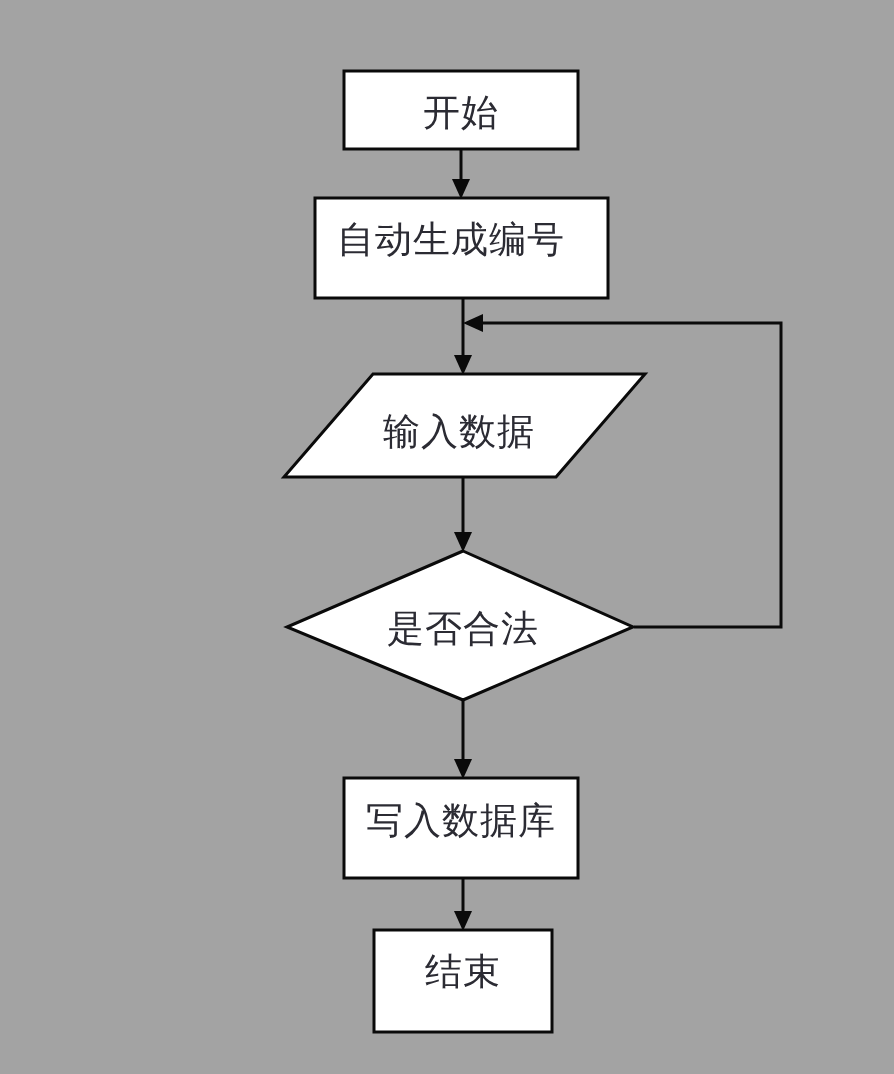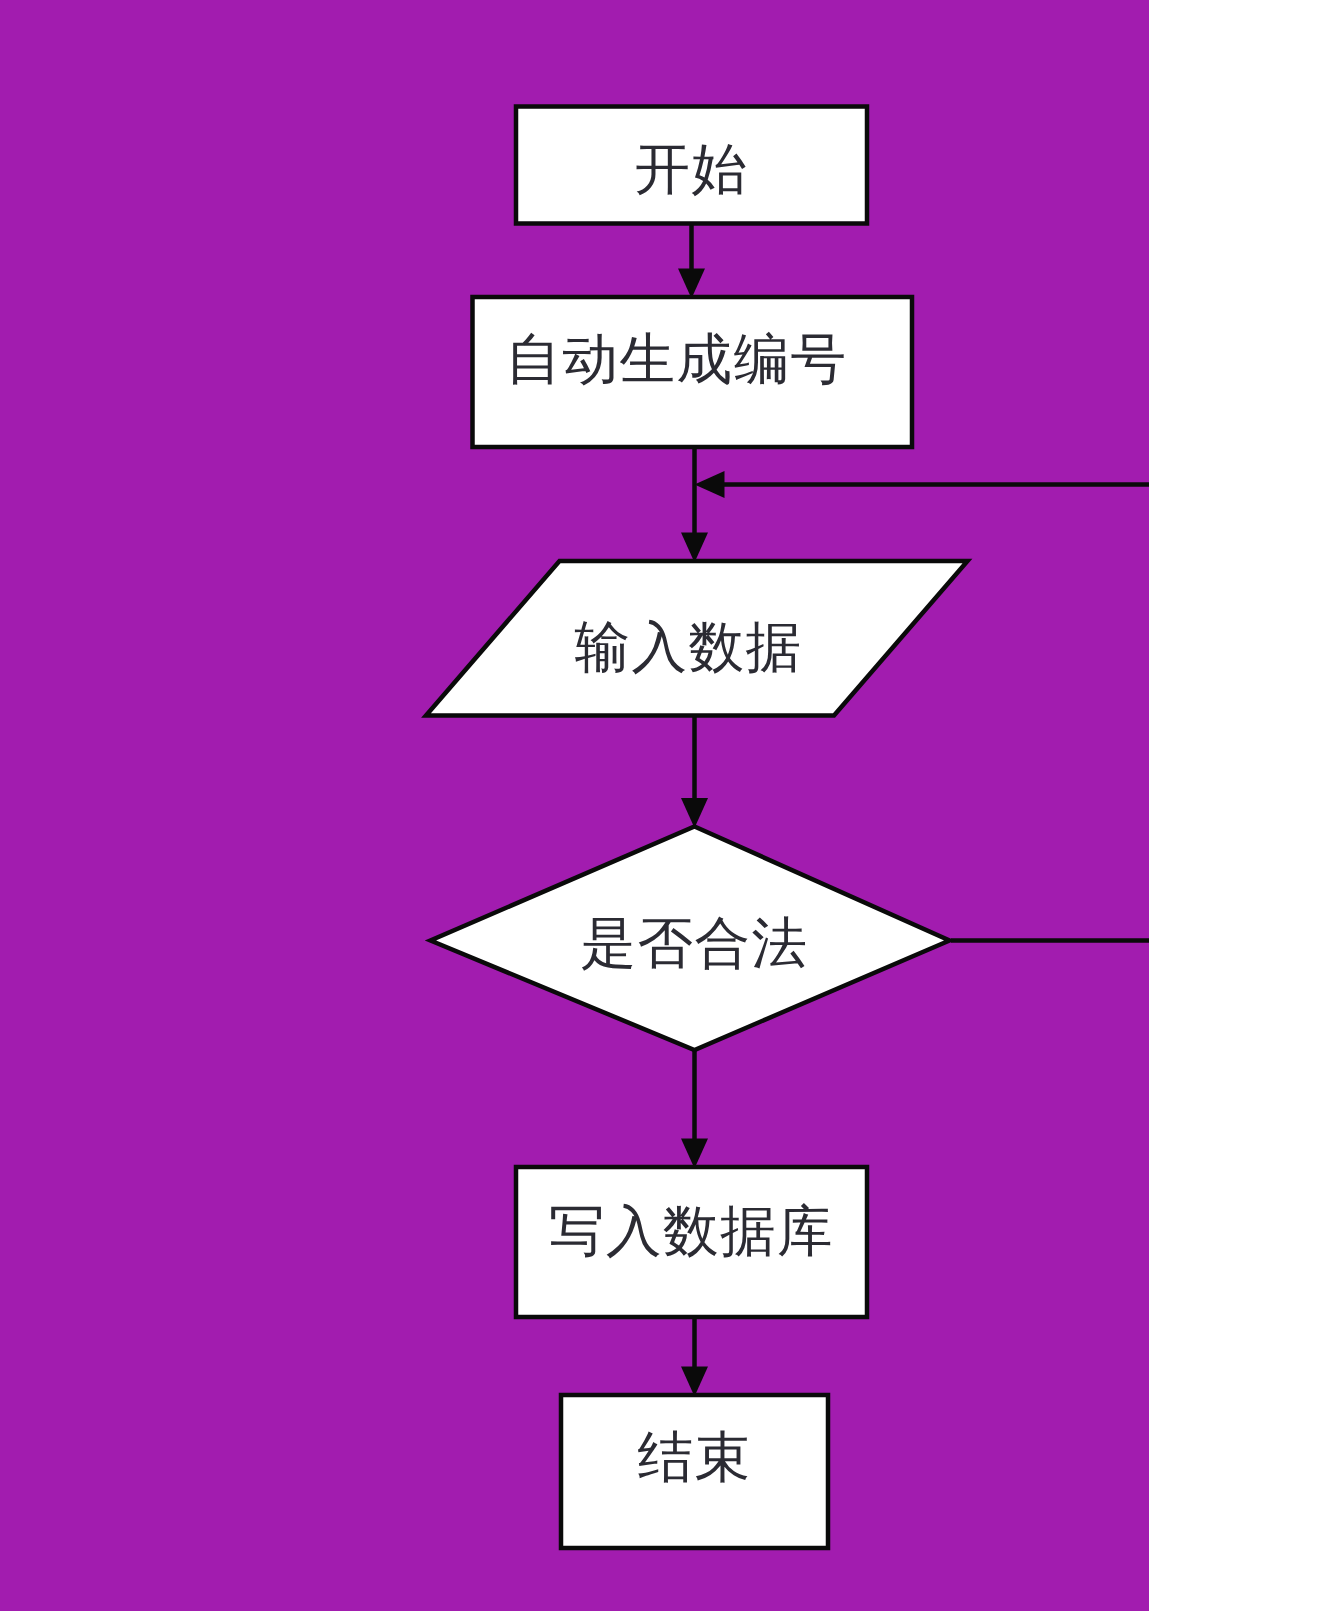--- a/index.html
+++ b/index.html
@@ -6,23 +6,23 @@
   html, body {
     margin: 0;
     padding: 0;
     background: #ffffff;
   }
   body {
     font-family: "Liberation Serif", "DejaVu Serif", serif;
   }
   #canvas {
     position: relative;
-    width: 766px;
+    width: 894px;
     height: 1074px;
-    background: #a21caf;
+    background: #a3a3a3;
     overflow: hidden;
   }
   #flow-svg {
     position: absolute;
     left: 0;
     top: 0;
     width: 894px;
     height: 1074px;
   }
   .node-shape {

